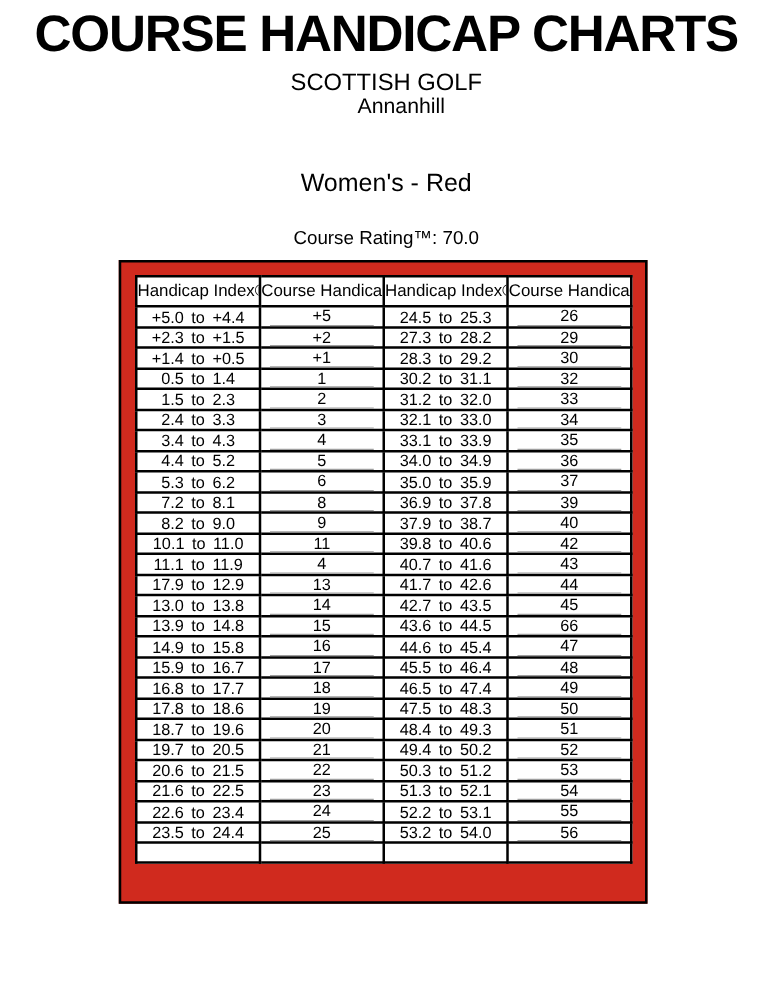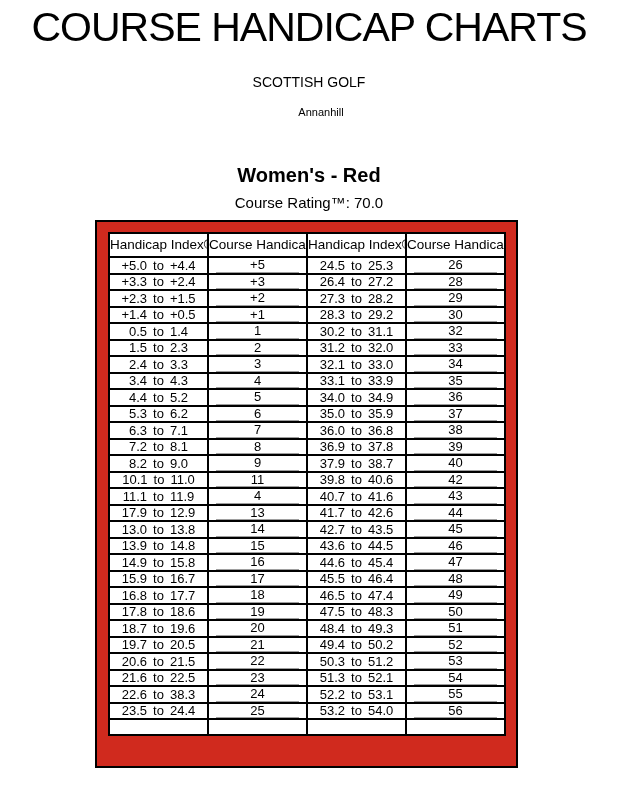--- a/index.html
+++ b/index.html
@@ -4,27 +4,27 @@
 <style>
   html, body { margin: 0; padding: 0; }
   body {
     width: 618px; height: 801px; overflow: hidden;
     background: #ffffff; color: #000000;
     font-family: "Liberation Sans", sans-serif;
     --red: #d02a1e; --gray: #9e9e9e; --black: #000000;
   }
   .doc { text-align: center; }
   .title {
-    margin: 6px 0 0; font-size: 41px; font-weight: 400;
+    margin: 6px 0 0; font-size: 41px; font-weight: 700;
     line-height: 43px; letter-spacing: -1px; white-space: nowrap;
   }
-  .org    { margin-top: 24px; font-size: 14px; line-height: 19px; }
-  .course { margin-top: 12px; font-size: 11px; line-height: 17px; padding-left: 24px; }
-  .tee    { margin-top: 44px; font-size: 20px; line-height: 20px; font-weight: 700; }
-  .ratings { margin-top: 8px; font-size: 15px; line-height: 19px; }
+  .org    { margin-top: 8px; font-size: 19px; line-height: 19px; }
+  .course { margin-top: 0; font-size: 17px; line-height: 17px; padding-left: 24px; }
+  .tee    { margin-top: 44px; font-size: 20px; line-height: 20px; font-weight: 400; }
+  .ratings { margin-top: 24px; font-size: 15px; line-height: 19px; }
   .frame {
     margin: 8px 0 0 95px; width: 423px; box-sizing: border-box;
     border: 2px solid var(--black); background: var(--red);
     padding: 10px 11px 30px 11px; text-align: left;
   }
   table.hcp {
     border-collapse: collapse; table-layout: fixed;
     width: 397px; background: #ffffff; border: 2px solid var(--black);
   }
   .hcp col { width: 99px; }
@@ -73,26 +73,20 @@
         </tr>
       </thead>
       <tbody id="hcp-body">
           <tr>
             <td><span class="u ul">+5.0</span><span class="to">to</span><span class="u ur">+4.4</span></td>
             <td><span class="u uw">+5</span></td>
             <td><span class="u ul">24.5</span><span class="to">to</span><span class="u ur">25.3</span></td>
             <td><span class="u uw">26</span></td>
           </tr>
           <tr>
-            <td><span class="u ul">+3.3</span><span class="to">to</span><span class="u ur">+2.4</span></td>
-            <td><span class="u uw">+3</span></td>
-            <td><span class="u ul">26.4</span><span class="to">to</span><span class="u ur">27.2</span></td>
-            <td><span class="u uw">28</span></td>
-          </tr>
-          <tr>
             <td><span class="u ul">+2.3</span><span class="to">to</span><span class="u ur">+1.5</span></td>
             <td><span class="u uw">+2</span></td>
             <td><span class="u ul">27.3</span><span class="to">to</span><span class="u ur">28.2</span></td>
             <td><span class="u uw">29</span></td>
           </tr>
           <tr>
             <td><span class="u ul">+1.4</span><span class="to">to</span><span class="u ur">+0.5</span></td>
             <td><span class="u uw">+1</span></td>
             <td><span class="u ul">28.3</span><span class="to">to</span><span class="u ur">29.2</span></td>
             <td><span class="u uw">30</span></td>
@@ -127,26 +121,20 @@
             <td><span class="u ul">34.0</span><span class="to">to</span><span class="u ur">34.9</span></td>
             <td><span class="u uw">36</span></td>
           </tr>
           <tr>
             <td><span class="u ul">5.3</span><span class="to">to</span><span class="u ur">6.2</span></td>
             <td><span class="u uw">6</span></td>
             <td><span class="u ul">35.0</span><span class="to">to</span><span class="u ur">35.9</span></td>
             <td><span class="u uw">37</span></td>
           </tr>
           <tr>
-            <td><span class="u ul">6.3</span><span class="to">to</span><span class="u ur">7.1</span></td>
-            <td><span class="u uw">7</span></td>
-            <td><span class="u ul">36.0</span><span class="to">to</span><span class="u ur">36.8</span></td>
-            <td><span class="u uw">38</span></td>
-          </tr>
-          <tr>
             <td><span class="u ul">7.2</span><span class="to">to</span><span class="u ur">8.1</span></td>
             <td><span class="u uw">8</span></td>
             <td><span class="u ul">36.9</span><span class="to">to</span><span class="u ur">37.8</span></td>
             <td><span class="u uw">39</span></td>
           </tr>
           <tr>
             <td><span class="u ul">8.2</span><span class="to">to</span><span class="u ur">9.0</span></td>
             <td><span class="u uw">9</span></td>
             <td><span class="u ul">37.9</span><span class="to">to</span><span class="u ur">38.7</span></td>
             <td><span class="u uw">40</span></td>
@@ -172,21 +160,21 @@
           <tr>
             <td><span class="u ul">13.0</span><span class="to">to</span><span class="u ur">13.8</span></td>
             <td><span class="u uw">14</span></td>
             <td><span class="u ul">42.7</span><span class="to">to</span><span class="u ur">43.5</span></td>
             <td><span class="u uw">45</span></td>
           </tr>
           <tr>
             <td><span class="u ul">13.9</span><span class="to">to</span><span class="u ur">14.8</span></td>
             <td><span class="u uw">15</span></td>
             <td><span class="u ul">43.6</span><span class="to">to</span><span class="u ur">44.5</span></td>
-            <td><span class="u uw">46</span></td>
+            <td><span class="u uw">66</span></td>
           </tr>
           <tr>
             <td><span class="u ul">14.9</span><span class="to">to</span><span class="u ur">15.8</span></td>
             <td><span class="u uw">16</span></td>
             <td><span class="u ul">44.6</span><span class="to">to</span><span class="u ur">45.4</span></td>
             <td><span class="u uw">47</span></td>
           </tr>
           <tr>
             <td><span class="u ul">15.9</span><span class="to">to</span><span class="u ur">16.7</span></td>
             <td><span class="u uw">17</span></td>
@@ -223,21 +211,21 @@
             <td><span class="u ul">50.3</span><span class="to">to</span><span class="u ur">51.2</span></td>
             <td><span class="u uw">53</span></td>
           </tr>
           <tr>
             <td><span class="u ul">21.6</span><span class="to">to</span><span class="u ur">22.5</span></td>
             <td><span class="u uw">23</span></td>
             <td><span class="u ul">51.3</span><span class="to">to</span><span class="u ur">52.1</span></td>
             <td><span class="u uw">54</span></td>
           </tr>
           <tr>
-            <td><span class="u ul">22.6</span><span class="to">to</span><span class="u ur">38.3</span></td>
+            <td><span class="u ul">22.6</span><span class="to">to</span><span class="u ur">23.4</span></td>
             <td><span class="u uw">24</span></td>
             <td><span class="u ul">52.2</span><span class="to">to</span><span class="u ur">53.1</span></td>
             <td><span class="u uw">55</span></td>
           </tr>
           <tr>
             <td><span class="u ul">23.5</span><span class="to">to</span><span class="u ur">24.4</span></td>
             <td><span class="u uw">25</span></td>
             <td><span class="u ul">53.2</span><span class="to">to</span><span class="u ur">54.0</span></td>
             <td><span class="u uw">56</span></td>
           </tr>

